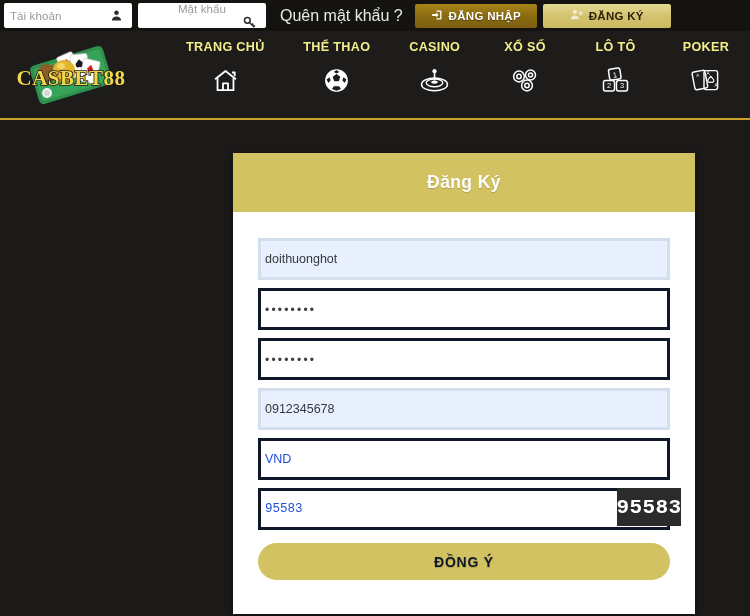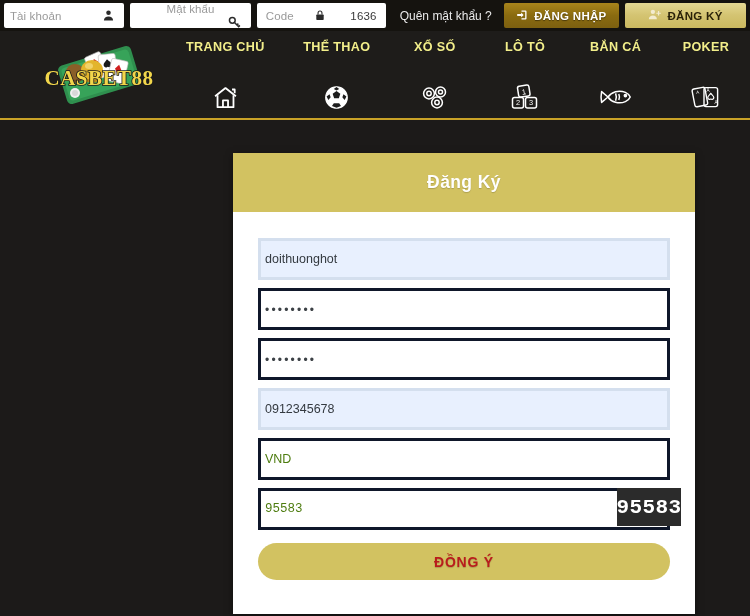--- a/index.html
+++ b/index.html
@@ -43,33 +43,33 @@
     color: #222;
   }
   .tb-codeval {
     margin-left: auto;
     font-size: 11.5px;
     color: #3a3a3a;
     letter-spacing: .2px;
   }
   .tb-field.code .tb-ico { margin-left: 20px; margin-right: 0; }
   .forgot {
-    font-size: 12px;
+    font-size: 16px;
     color: #e9e9e9;
     margin: 0 6px 0 8px;
     white-space: nowrap;
   }
   .tb-btn {
-    height: 25px;
+    height: 16px;
     border-radius: 2px;
     display: flex;
     align-items: center;
     justify-content: center;
     gap: 6px;
-    padding: 4px 12px;
+    padding: 12px 12px;
     font-size: 11.5px;
     font-weight: bold;
     letter-spacing: .3px;
     white-space: nowrap;
     border: none;
     cursor: pointer;
   }
   .tb-btn.login {
     width: 122px;
     background: linear-gradient(180deg,#a8841b 0%,#8a6b10 50%,#7d6010 100%);
@@ -89,37 +89,37 @@
     display: flex;
     align-items: flex-start;
     position: relative;
     border-bottom: 2px solid #c9a227;
   }
   .logo {
     width: 186px;
     height: 89px;
     display: flex;
     align-items: center;
-    justify-content: center;
+    justify-content: flex-start;
     flex: none;
     padding-left: 12px;
   }
   .logo-art { position: relative; width: 118px; height: 62px; }
   .nav {
     flex: 1;
     display: flex;
     align-items: flex-start;
     justify-content: space-between;
     padding: 9px 18px 0 0;
   }
   .nav-item {
     display: flex;
     flex-direction: column;
     align-items: center;
-    gap: 26px;
+    gap: 9px;
     cursor: pointer;
     min-width: 52px;
   }
   .nav-label {
     font-size: 12.6px;
     font-weight: bold;
     color: #f2ee8a;
     letter-spacing: .35px;
     white-space: nowrap;
   }
@@ -161,21 +161,21 @@
     background: #ffffff;
     display: flex;
     align-items: center;
     padding: 0 4px;
     margin-bottom: 8px;
     font-size: 12.5px;
     color: #343a40;
     position: relative;
   }
   .fld.autofill { background: #e8f0fe; border-color: #d4dfee; }
-  .fld .ph { color: #4d7c0f; }
+  .fld .ph { color: #1d4ed8; }
   .fld .dots {
     letter-spacing: 2.2px;
     font-size: 12px;
     color: #3c4146;
     transform: translateY(1px);
   }
   .fld.captcha-row { margin-bottom: 0; font-family: Liberation Mono, monospace; }
   .captcha-box {
     position: absolute;
     right: -14px;
@@ -191,21 +191,21 @@
     font-weight: bold;
     letter-spacing: .4px;
   }
   .submit {
     margin-top: 13px;
     height: 37px;
     width: 100%;
     border: none;
     border-radius: 20px;
     background: #d2c261;
-    color: #b91c1c;
+    color: #0f172a;
     font-size: 14px;
     font-weight: bold;
     letter-spacing: .8px;
     cursor: pointer;
     text-shadow: 0 1px 1px rgba(0,0,0,.18);
   }
 </style>
 </head>
 <body>
 
@@ -224,30 +224,20 @@
   <div class="tb-field pwd">
     <span class="tb-ph">Mật khẩu</span>
     <span class="tb-ico">
       <svg width="15" height="15" viewBox="0 0 24 24" fill="none" stroke="#2b2b2b" stroke-width="2.4">
         <circle cx="8.5" cy="8.5" r="4.6"></circle>
         <path d="M12 12l7.5 7.5M16 16l2.2-2.2M18.6 18.6l2-2"></path>
       </svg>
     </span>
   </div>
 
-  <div class="tb-field code">
-    <span class="tb-ph">Code</span>
-    <span class="tb-ico">
-      <svg width="12" height="13" viewBox="0 0 24 24" fill="#2b2b2b">
-        <path d="M7 10V7a5 5 0 0 1 10 0v3h-2.2V7a2.8 2.8 0 0 0-5.6 0v3z"></path>
-        <rect x="4.6" y="10" width="14.8" height="11" rx="1.4"></rect>
-      </svg>
-    </span>
-    <span class="tb-codeval">1636</span>
-  </div>
 
   <span class="forgot">Quên mật khẩu ?</span>
 
   <button class="tb-btn login">
     <span>
       <svg width="12" height="12" viewBox="0 0 24 24" fill="#fff">
         <path d="M11 3h8a2 2 0 0 1 2 2v14a2 2 0 0 1-2 2h-8v-2.6h7.4V5.6H11z"></path>
         <path d="M10.4 7.2l4.8 4.8-4.8 4.8v-3H2.4v-3.6h8z"></path>
       </svg>
     </span>
@@ -320,20 +310,32 @@
           <circle cx="12" cy="12" r="9.6" fill="#fff" stroke="#fff" stroke-width="1"></circle>
           <path d="M12 6.2l3.4 2.5-1.3 4h-4.2l-1.3-4z" fill="#1d1d1d"></path>
           <path d="M12 2.6l2.4 1.8-2.4 1.4-2.4-1.4z" fill="#1d1d1d"></path>
           <path d="M3.2 11.2l2.6-2 1 2.6-2 2.4z" fill="#1d1d1d"></path>
           <path d="M20.8 11.2l-2.6-2-1 2.6 2 2.4z" fill="#1d1d1d"></path>
           <path d="M8 19.6l1.6-2.6h4.8l1.6 2.6-4 1.6z" fill="#1d1d1d"></path>
         </svg>
       </span>
     </div>
 
+    <div class="nav-item">
+      <span class="nav-label">CASINO</span>
+      <span class="nav-ico">
+        <svg width="31" height="27" viewBox="0 0 32 26">
+          <ellipse cx="16" cy="17" rx="13.4" ry="6.6" fill="none" stroke="#fff" stroke-width="1.5"></ellipse>
+          <ellipse cx="16" cy="15.4" rx="8.6" ry="4" fill="none" stroke="#fff" stroke-width="1.4"></ellipse>
+          <ellipse cx="16" cy="14.6" rx="3.4" ry="1.7" fill="#fff"></ellipse>
+          <rect x="15.2" y="4" width="1.7" height="9" fill="#fff"></rect>
+          <circle cx="16" cy="3.4" r="2.2" fill="#fff"></circle>
+        </svg>
+      </span>
+    </div>
 
     <div class="nav-item">
       <span class="nav-label">XỔ SỐ</span>
       <span class="nav-ico">
         <svg width="30" height="27" viewBox="0 0 30 27" fill="none" stroke="#fff" stroke-width="1.5">
           <circle cx="9" cy="9.5" r="5.4"></circle>
           <circle cx="9" cy="9.5" r="2.2"></circle>
           <circle cx="20.5" cy="8" r="5"></circle>
           <circle cx="20.5" cy="8" r="2"></circle>
           <circle cx="17" cy="18.5" r="5.4"></circle>
@@ -350,32 +352,20 @@
           <rect x="2.5" y="14.5" width="11" height="10.5" rx="2"></rect>
           <rect x="15.5" y="14.5" width="11" height="10.5" rx="2"></rect>
           <text x="14" y="11.4" font-family="'Liberation Sans',sans-serif" font-size="7.4" fill="#fff" stroke="none" text-anchor="middle" transform="rotate(-9 14 9)">1</text>
           <text x="8" y="21.8" font-family="'Liberation Sans',sans-serif" font-size="7.4" fill="#fff" stroke="none" text-anchor="middle">2</text>
           <text x="21" y="21.8" font-family="'Liberation Sans',sans-serif" font-size="7.4" fill="#fff" stroke="none" text-anchor="middle">3</text>
         </svg>
       </span>
     </div>
 
 
-    <div class="nav-item">
-      <span class="nav-label">BẮN CÁ</span>
-      <span class="nav-ico">
-        <svg width="33" height="24" viewBox="0 0 33 24" fill="none" stroke="#fff" stroke-width="1.5" stroke-linejoin="round">
-          <path d="M9 12c3.2-5.2 11-7.4 17.4-4.6 2.6 1.2 4.2 3 4.8 4.6-.6 1.6-2.2 3.4-4.8 4.6C20 19.4 12.2 17.2 9 12z"></path>
-          <path d="M9 12L2.6 6.6c-.7 3.4-.7 7.4 0 10.8z"></path>
-          <path d="M16.6 8.4c1 2.4 1 5 0 7.4"></path>
-          <path d="M19.8 9c.9 2 .9 4 0 6"></path>
-          <circle cx="26.4" cy="10.6" r="1.1" fill="#fff"></circle>
-        </svg>
-      </span>
-    </div>
 
     <div class="nav-item">
       <span class="nav-label">POKER</span>
       <span class="nav-ico">
         <svg width="30" height="28" viewBox="0 0 30 28" fill="none" stroke="#fff" stroke-width="1.4">
           <rect x="2.4" y="5" width="13" height="18" rx="2" transform="rotate(-11 9 14)"></rect>
           <rect x="13" y="4.6" width="13.6" height="19" rx="2"></rect>
           <path d="M19.8 10.4c1.5 1.8 3 2.6 3 4.2a1.95 1.95 0 0 1-3 1.5 1.95 1.95 0 0 1-3-1.5c0-1.6 1.5-2.4 3-4.2z" stroke-width="1.2"></path>
           <text x="15.6" y="9.4" font-family="'Liberation Sans',sans-serif" font-size="4.6" fill="#fff" stroke="none">A</text>
           <text x="23.6" y="21" font-family="'Liberation Sans',sans-serif" font-size="4.6" fill="#fff" stroke="none">A</text>

